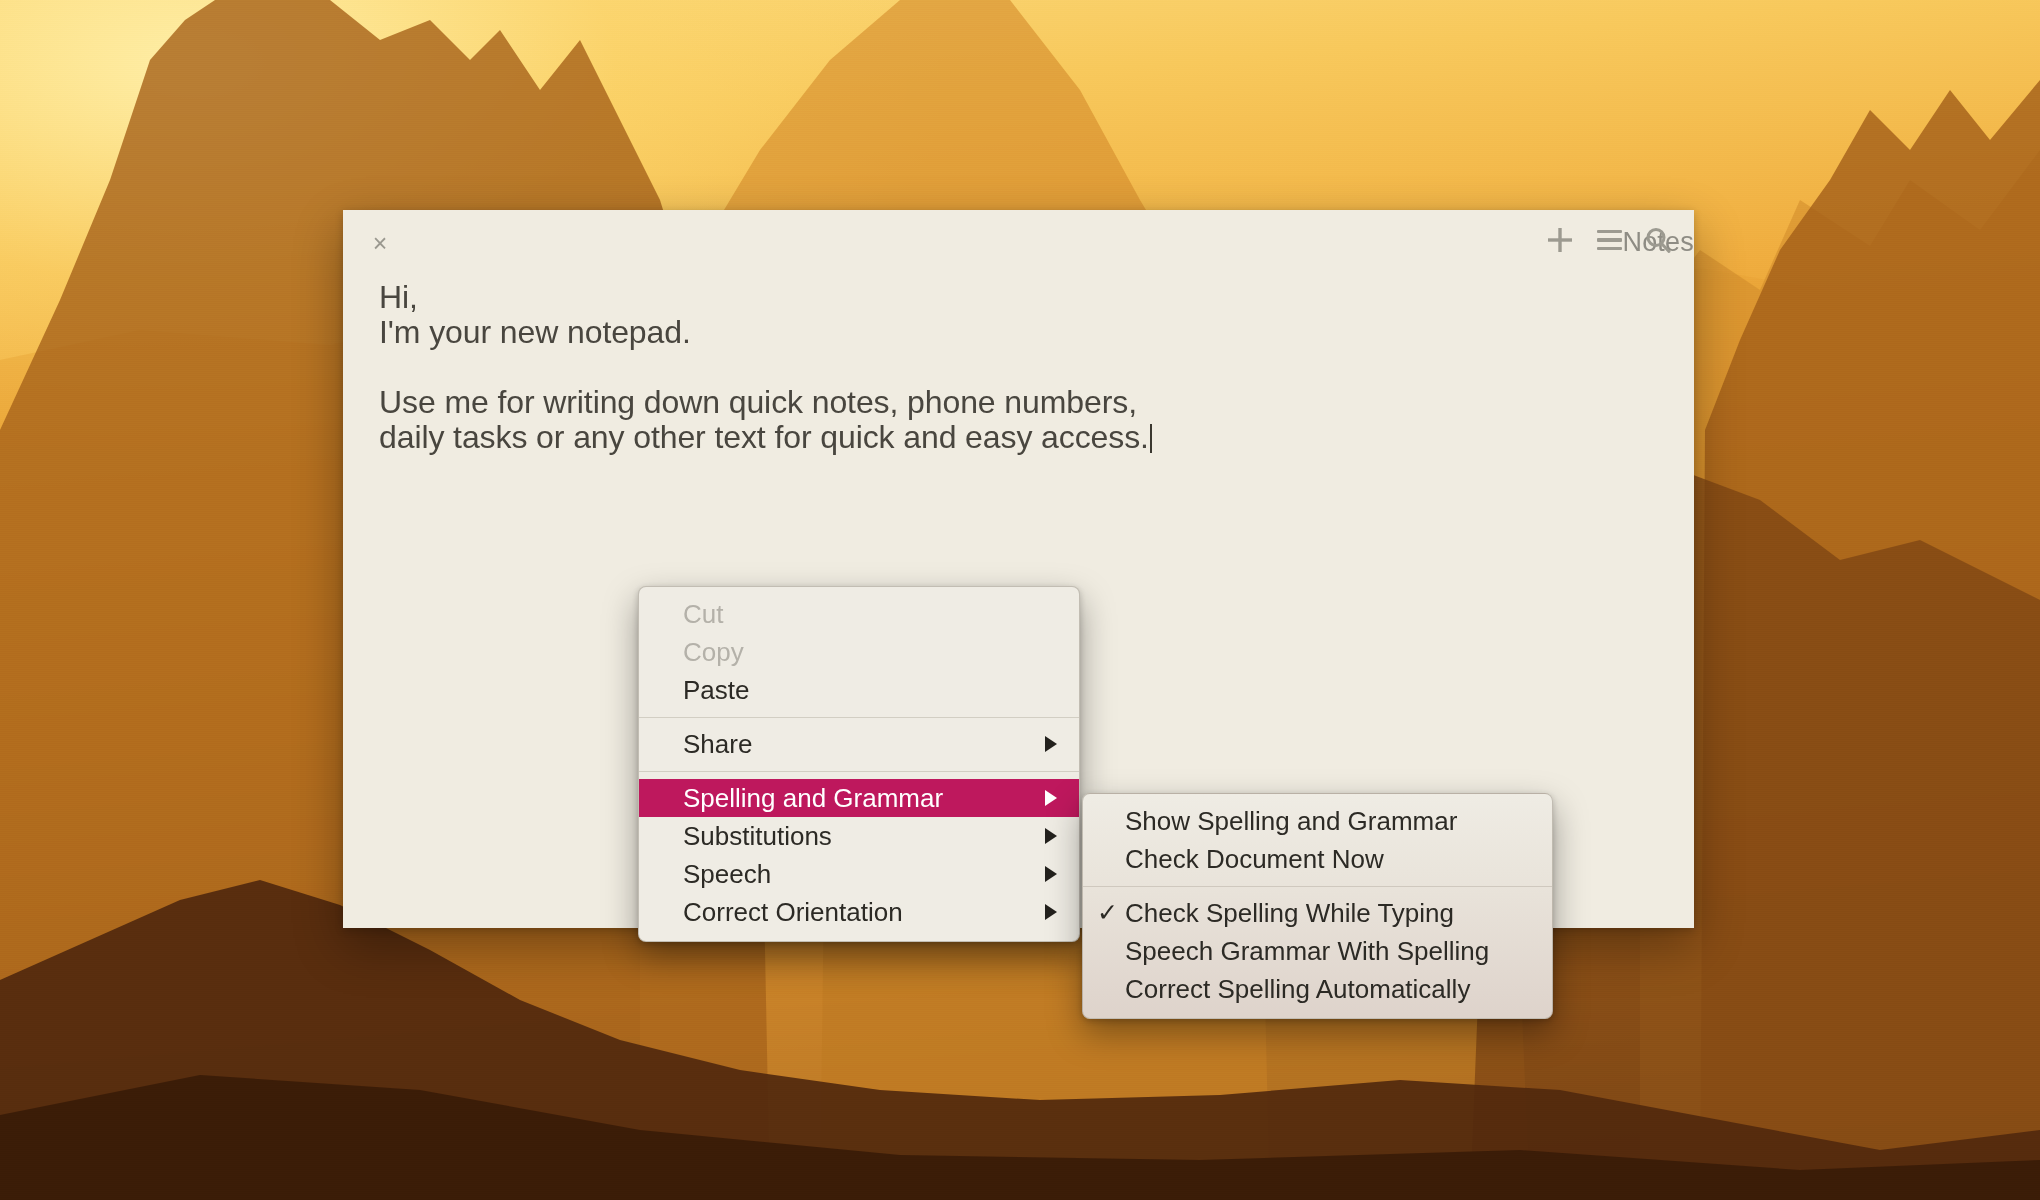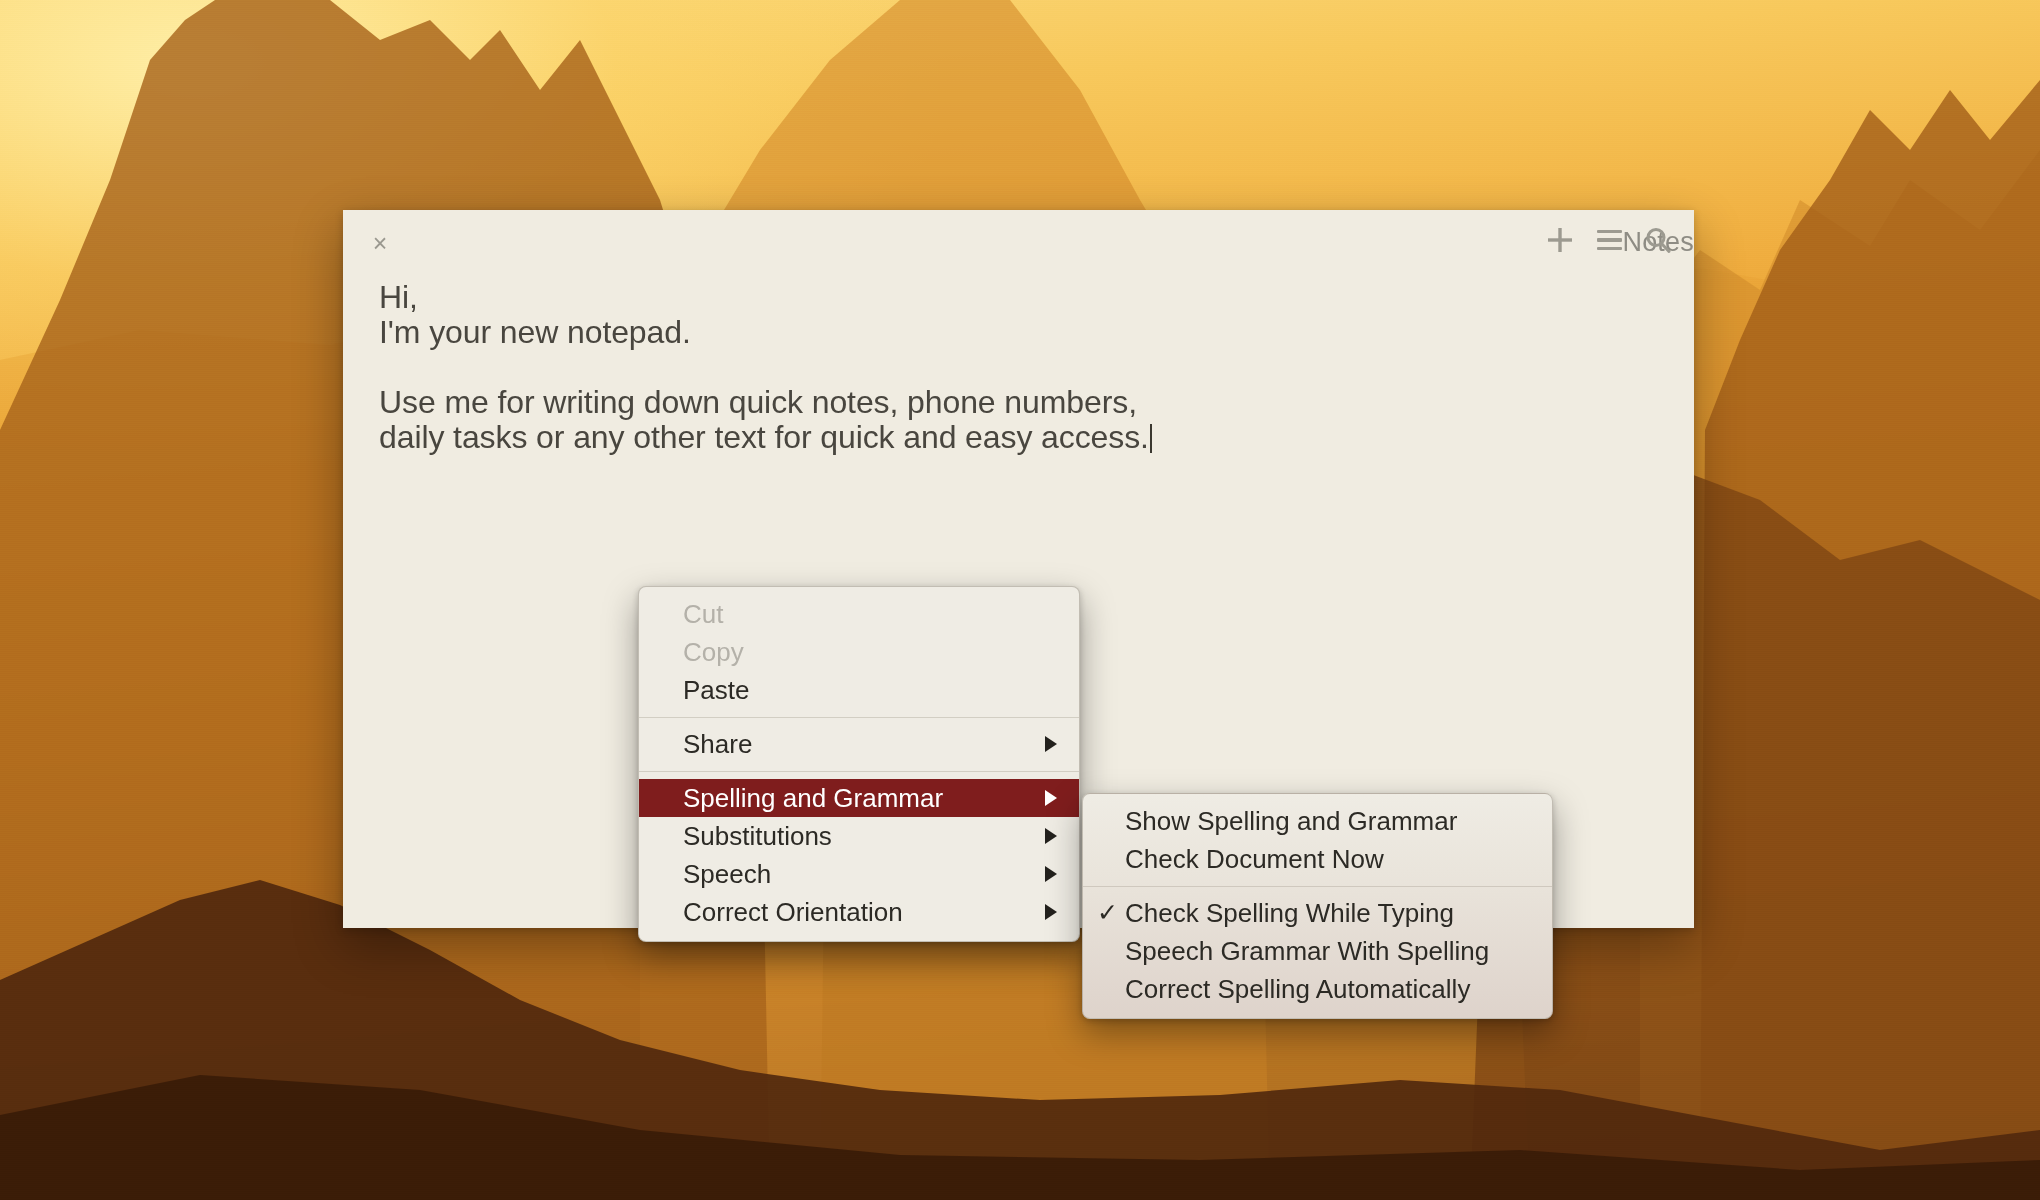--- a/index.html
+++ b/index.html
@@ -119,21 +119,21 @@
     position: relative;
     height: 38px;
     display: flex; align-items: center;
     padding: 0 10px 0 44px;
     font-size: 26px;
     color: #2c2a25;
     white-space: nowrap;
   }
   #context-menu .mi.disabled { color: #b4b1a9; }
   #context-menu .mi.selected {
-    background: #7f1d1d;
+    background: #be185d;
     color: #ffffff;
   }
   .sep {
     height: 1px;
     background: #d2cec3;
     margin: 8px 0 7px 0;
   }
   .arrow {
     position: absolute; right: 22px; top: 50%;
     transform: translateY(-50%);

